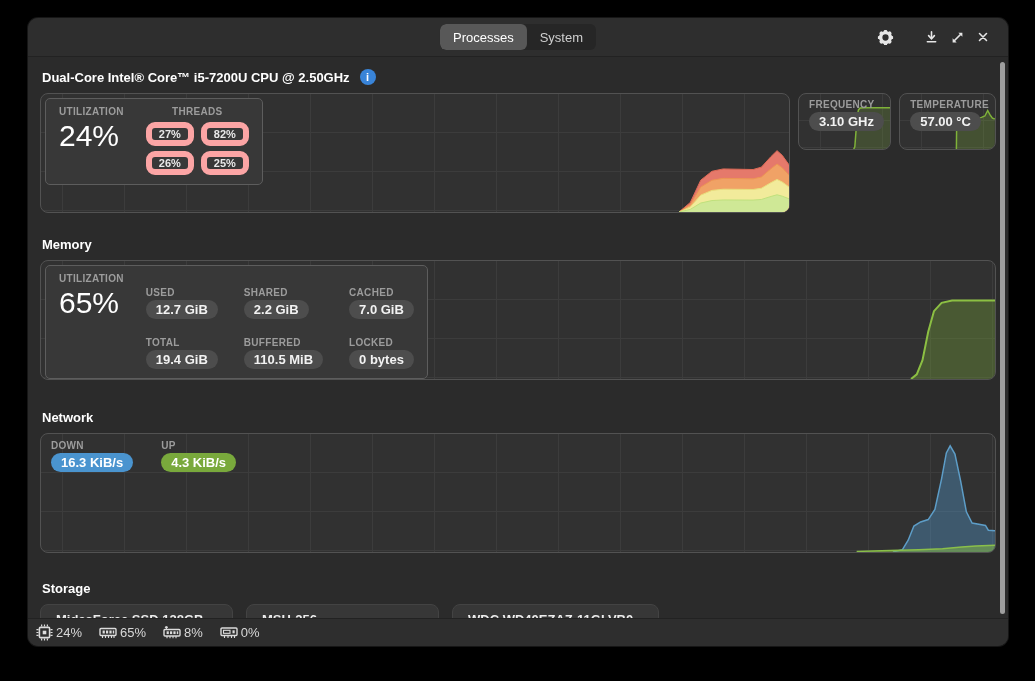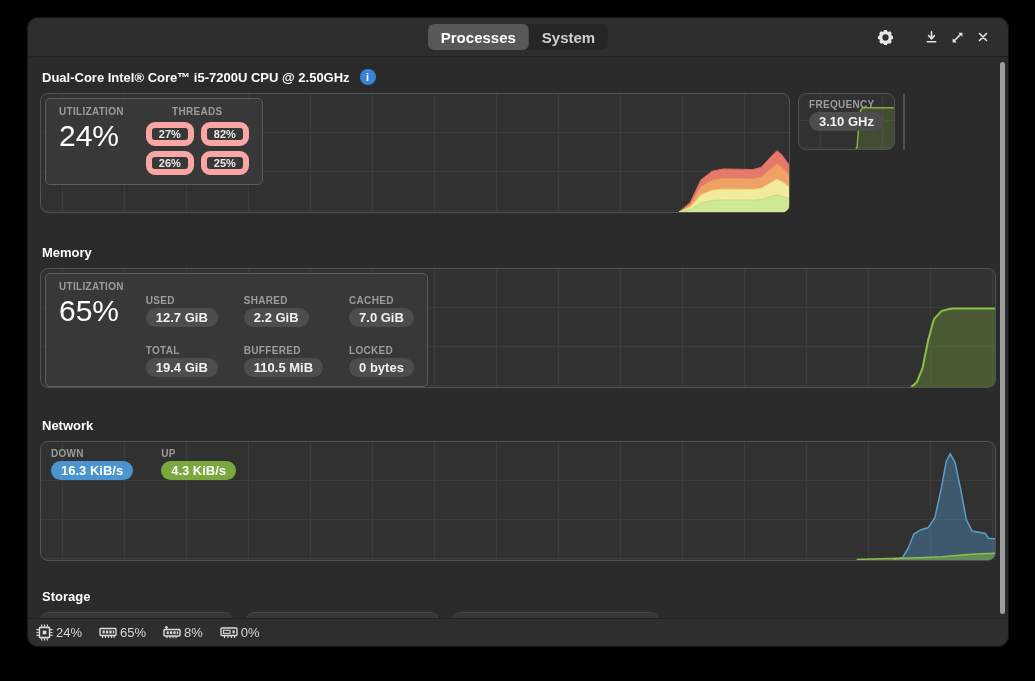--- a/index.html
+++ b/index.html
@@ -3,34 +3,34 @@
 <meta charset="utf-8">
 <style>
   html,body{margin:0;padding:0;background:#000;width:1035px;height:681px;
     font-family:"Liberation Sans","DejaVu Sans",sans-serif;-webkit-font-smoothing:antialiased;}
   .window{position:absolute;left:28px;top:18px;width:980px;height:628px;background:#2b2b2b;
     border-radius:10px;overflow:hidden;box-shadow:0 0 0 1px #161616;}
   
   .titlebar{position:relative;height:38px;background:#2e2e2e;border-bottom:1px solid #222;
     display:flex;align-items:center;}
   .tab-switcher{position:absolute;left:50%;top:6px;transform:translateX(-50%);display:flex;
-    background:#262626;border-radius:6px;overflow:hidden;height:26px;font-size:15px;font-weight:bold;}
+    background:#262626;border-radius:6px;overflow:hidden;height:26px;font-size:13px;}
   .tab{display:flex;align-items:center;padding:0 13px;color:#cfcfcf;cursor:default;}
   .tab.active{background:#585858;color:#fff;border-radius:6px;}
   .titlebar-right{margin-left:auto;display:flex;align-items:center;padding-right:12px;}
   .tb-btn{width:26px;height:26px;display:flex;align-items:center;justify-content:center;border-radius:50%;}
   .gear-btn{margin-right:20px;}
   
   .content{position:absolute;left:0;right:0;top:39px;bottom:27px;overflow:hidden;padding:6px 12px 0 12px;}
   .cpu-title-row{display:flex;align-items:center;gap:10px;margin:6px 0 8px 2px;}
   .cpu-title{font-size:13px;font-weight:bold;color:#fff;}
   .info-icon{width:16px;height:16px;border-radius:50%;background:#3984d8;color:#fff;
     display:flex;align-items:center;justify-content:center;font-size:11px;font-weight:bold;}
   .info-icon::after{content:"i";}
-  .section-heading{font-size:13px;font-weight:bold;color:#fff;margin:32px 0 8px 2px;}
+  .section-heading{font-size:13px;font-weight:bold;color:#fff;margin:24px 0 8px 2px;}
   .section-heading.network{margin-top:30px;}
   .section-heading.storage{margin-top:28px;}
   .panel{position:relative;background-color:#313131;border:1px solid #525252;border-radius:8px;overflow:hidden;
     background-image:linear-gradient(to right,#3c3c3c 1px,transparent 1px),
                      linear-gradient(to bottom,#3c3c3c 1px,transparent 1px);
     background-size:62px 39px;background-position:21px -1px;}
   .panel.small{background-size:62px 27px;}
   .chart{position:absolute;inset:0;width:100%;height:100%;display:block;}
   .cpu-row{display:flex;gap:8px;}
   .cpu-main{flex:1;height:118px;}
@@ -163,20 +163,24 @@
           <div class="side-inner">
             <div class="mini-label">FREQUENCY</div>
             <span class="pill">3.10 GHz</span>
           </div>
         </div>
         <div class="panel small">
           <svg class="chart" viewBox="0 0 100 100" preserveAspectRatio="none">
               <path d="M59.50,100.00 L59.80,50.00 L64.00,48.00 L72.00,46.00 L80.00,44.00 L86.00,42.50 L89.50,40.00 L92.50,30.00 L95.00,38.00 L97.50,44.00 L100.00,45.50 L100.00,100 L59.50,100 Z" fill="rgba(127,178,57,0.25)"></path>
               <path d="M59.50,100.00 L59.80,50.00 L64.00,48.00 L72.00,46.00 L80.00,44.00 L86.00,42.50 L89.50,40.00 L92.50,30.00 L95.00,38.00 L97.50,44.00 L100.00,45.50 " fill="none" stroke="#7fb239" stroke-width="1.5" vector-effect="non-scaling-stroke"></path>
             </svg>
+          <div class="side-inner">
+            <div class="mini-label">TEMPERATURE</div>
+            <span class="pill">57.00 °C</span>
+          </div>
         </div>
       </div>
     </div>
 
     <div class="section-heading">Memory</div>
     <div class="panel full-panel">
       <svg class="chart" viewBox="0 0 100 100" preserveAspectRatio="none">
           <path d="M91.20,100.00 L91.80,96.00 L92.40,84.00 L93.00,60.00 L93.60,42.50 L94.40,35.50 L95.50,33.50 L100.00,33.50 L100.00,100 L91.20,100 Z" fill="rgba(125,175,55,0.32)"></path>
           <path d="M91.20,100.00 L91.80,96.00 L92.40,84.00 L93.00,60.00 L93.60,42.50 L94.40,35.50 L95.50,33.50 L100.00,33.50 " fill="none" stroke="#8cbf43" stroke-width="2" vector-effect="non-scaling-stroke"></path>
         </svg>

